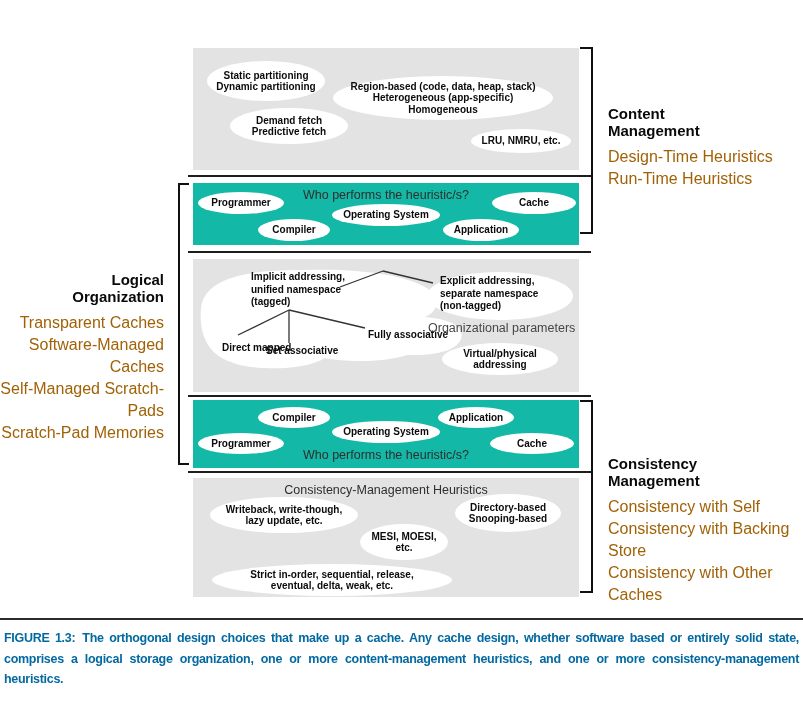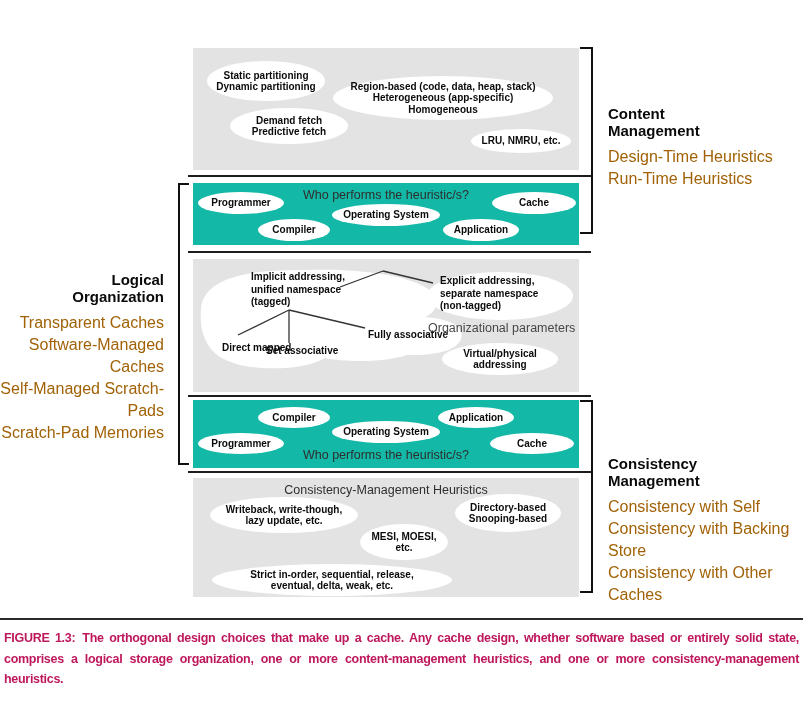--- a/index.html
+++ b/index.html
@@ -34,21 +34,21 @@
   .sideblock { position:absolute; }
   .side-title { font-weight:bold; font-size:15px; line-height:16.5px;
                 color:#0a0a0a; white-space:pre-line; }
   .side-items { font-size:16px; line-height:22px; color:#a16207;
                 white-space:pre-line; margin-top:7px; }
   .align-r { text-align:right; }
 
   .caption-rule { position:absolute; left:0; top:618px; width:803px; height:2px; background:#2b2b2b; }
   .caption { position:absolute; left:4px; top:628px; width:795px; margin:0;
              font-size:12.5px; font-weight:bold; letter-spacing:-0.3px;
-             line-height:20.5px; color:#be185d; text-align:justify; }
+             line-height:20.5px; color:#0369a1; text-align:justify; }
   .caption strong { margin-right:7px; }
 </style>
 </head>
 <body>
 
 <div class="stage">
 
   <div class="gbox dark" style="top:48px; height:122px;">
     <div class="ell" style="left:14px; top:13px; width:118px; height:40px;">Static partitioning
 Dynamic partitioning</div>

